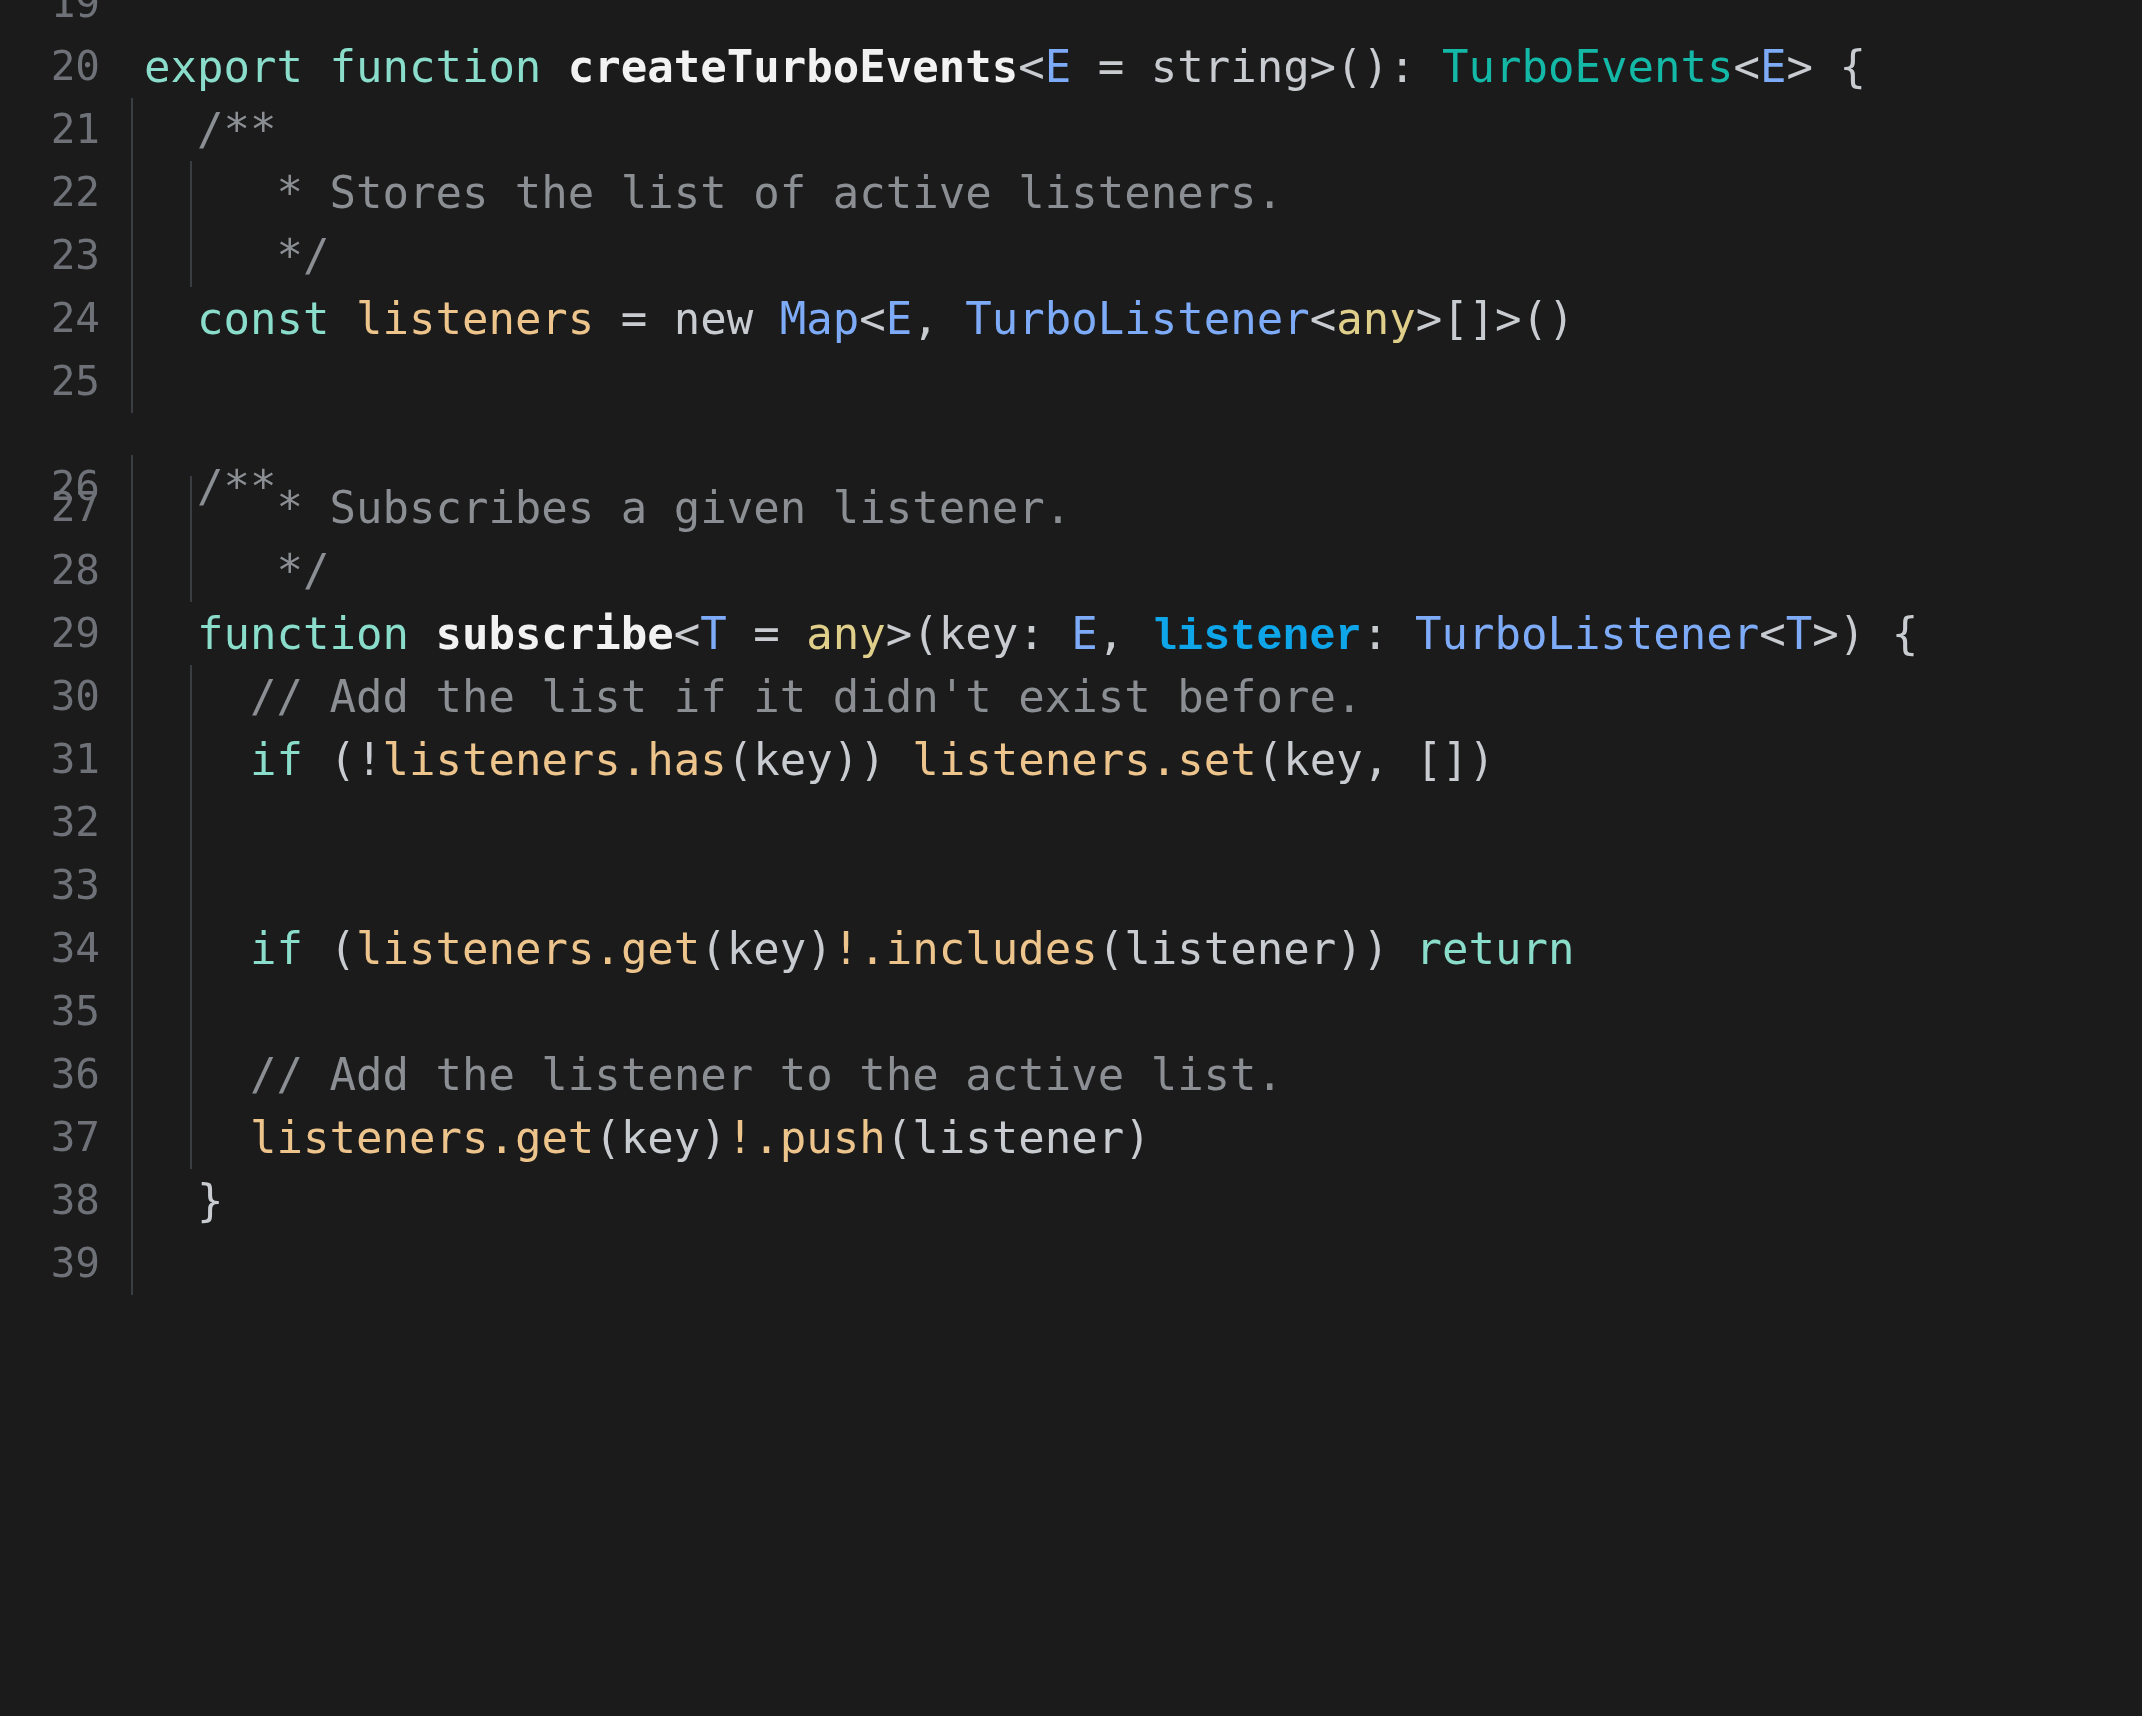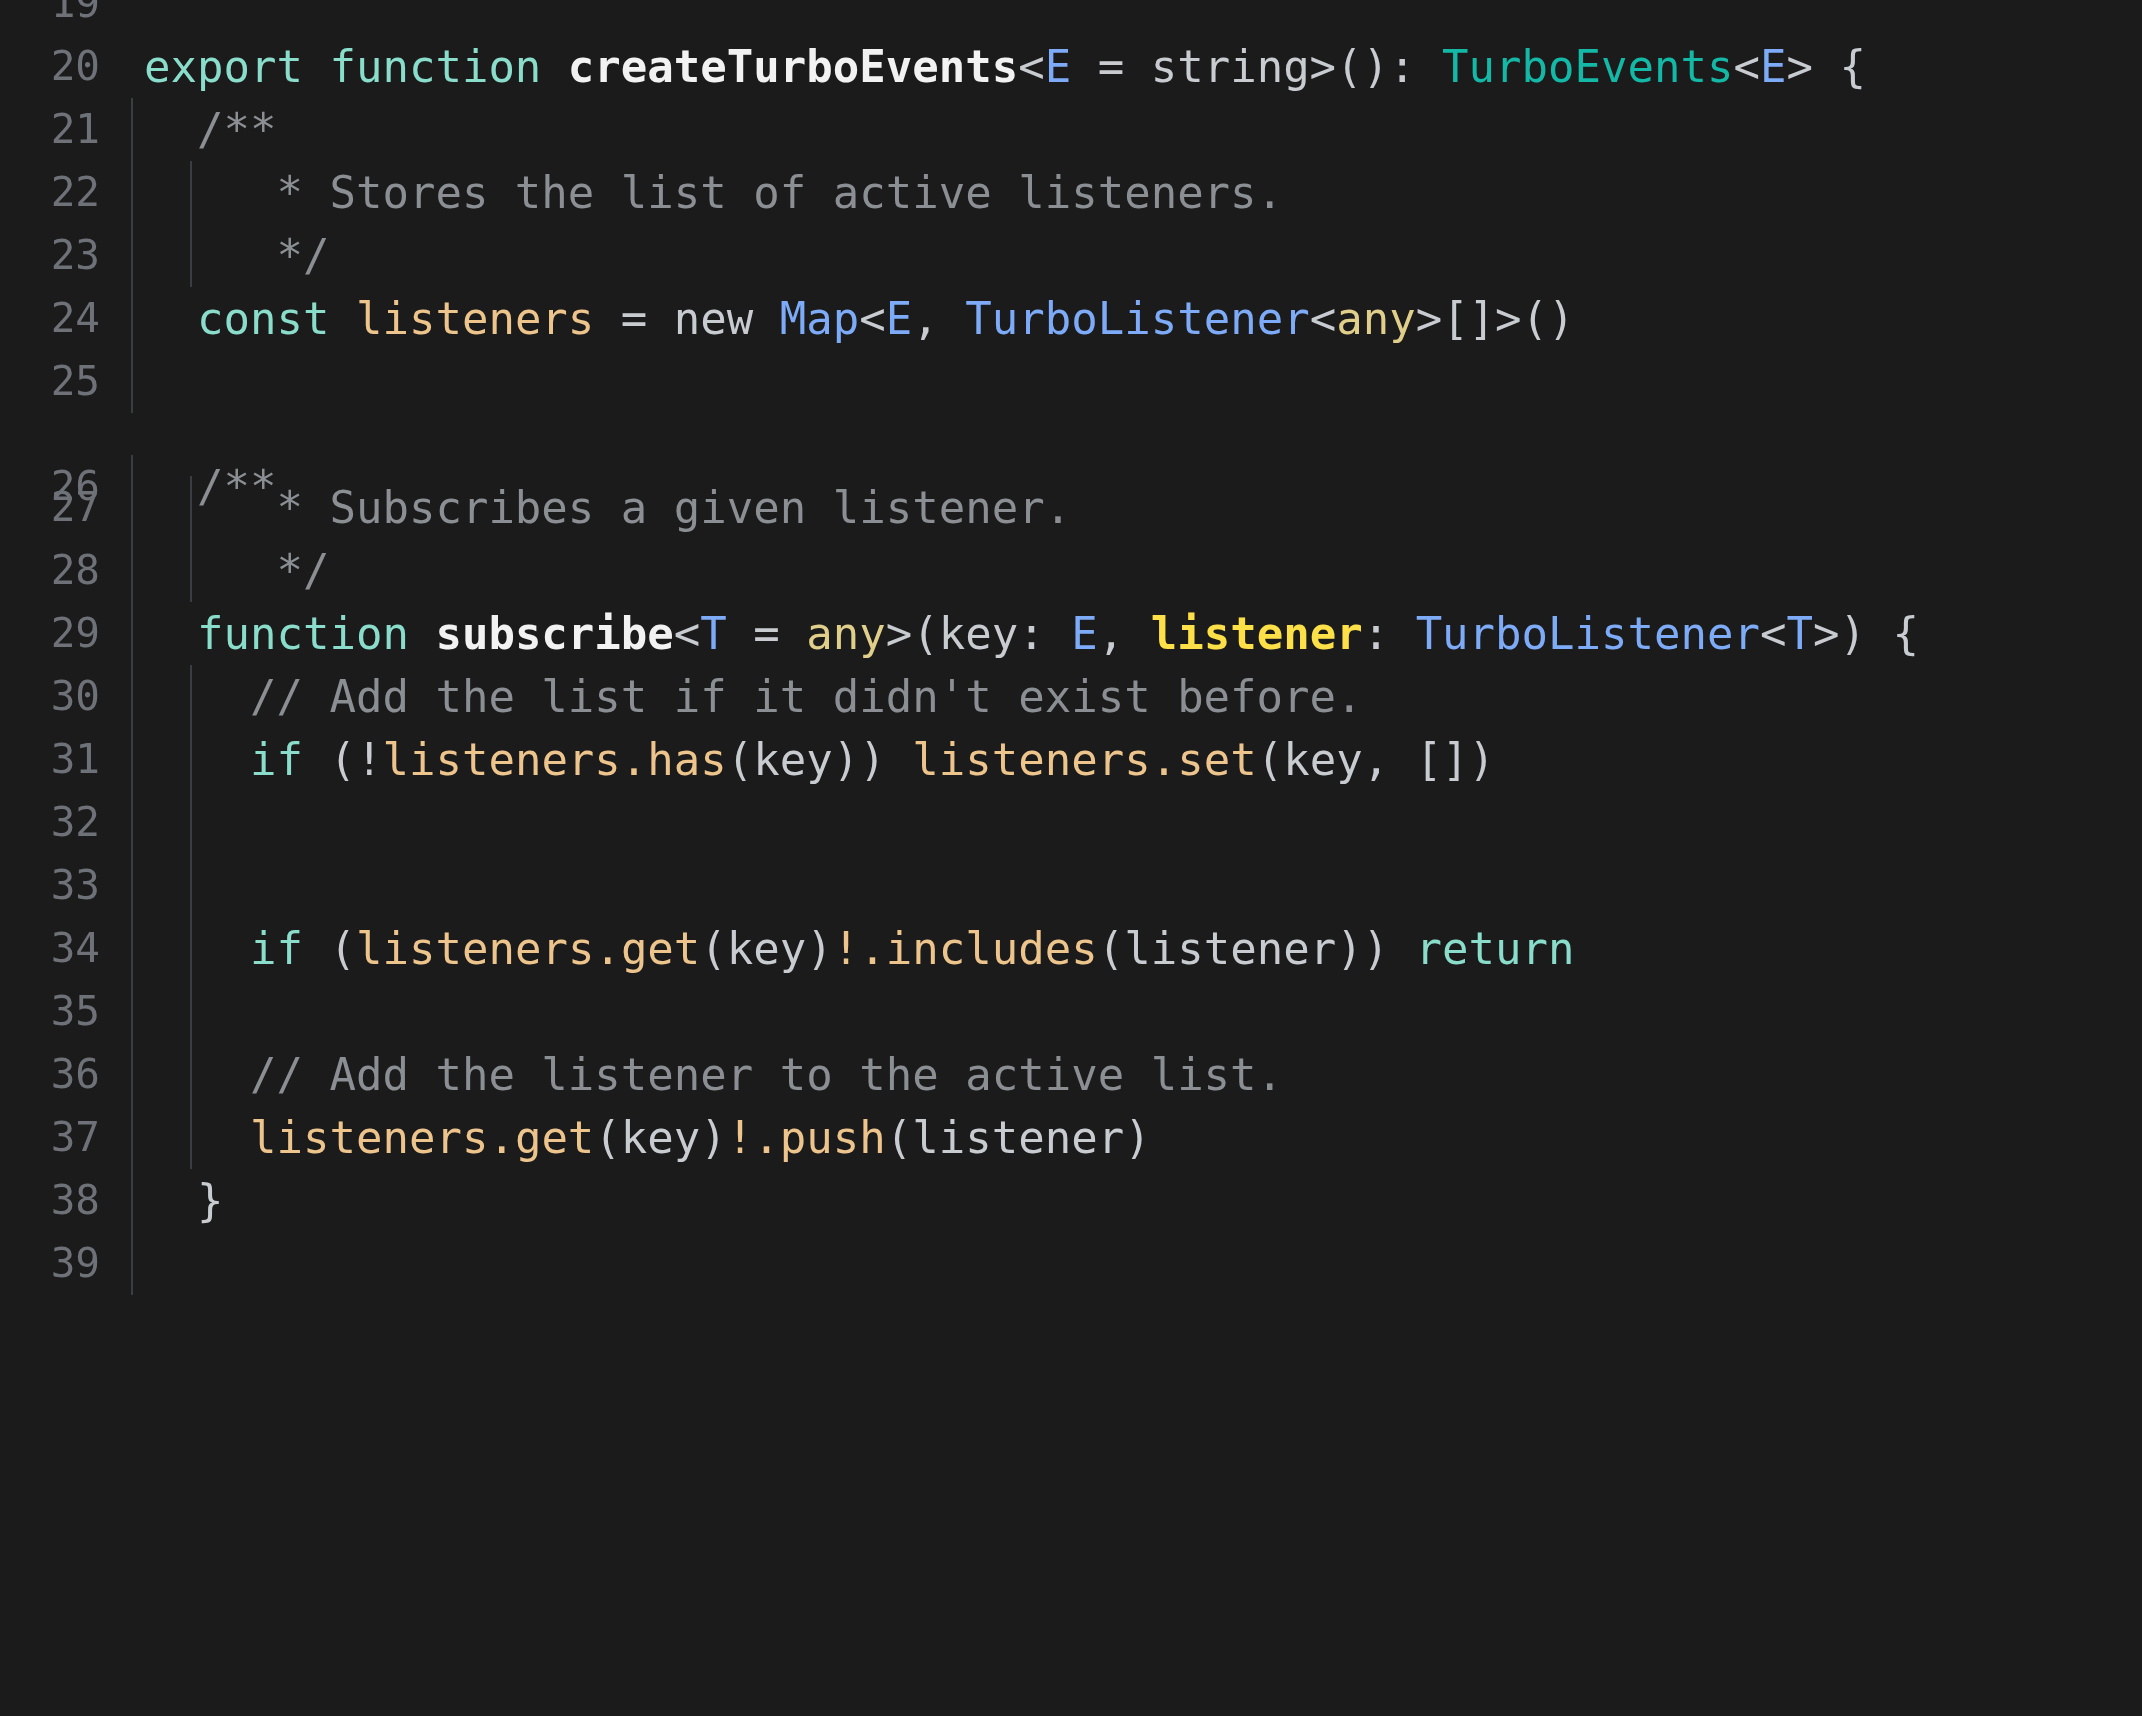--- a/index.html
+++ b/index.html
@@ -69,21 +69,21 @@
   
   .guide {
     position: absolute;
     width: 2px;
     background: #3a3d41;
   }
 
   
   .kw      { color: #89ddca; }          
   .fnname  { color: #f2f2f2; font-weight: bold; }
-  .ident   { color: #fde047; font-weight: bold; }
+  .ident   { color: #0ea5e9; font-weight: bold; font-family: Liberation Mono, monospace; }
   .type    { color: #7dabf8; }          
   .typelt  { color: #14b8a6; }          
   .prop    { color: #edc48c; }          
   .plain   { color: #c8cbd0; }          
   .yellow  { color: #e0cf8a; }          
   .comment { color: #8b8f94; }
 </style>
 </head>
 <body>
 

